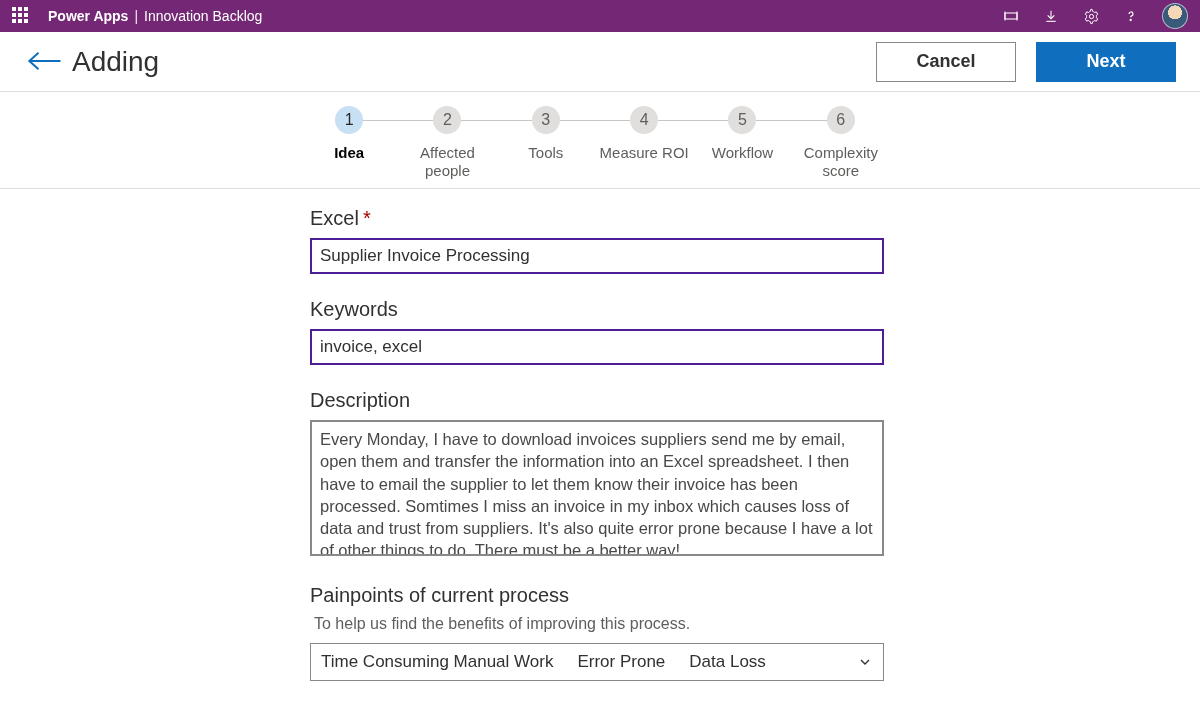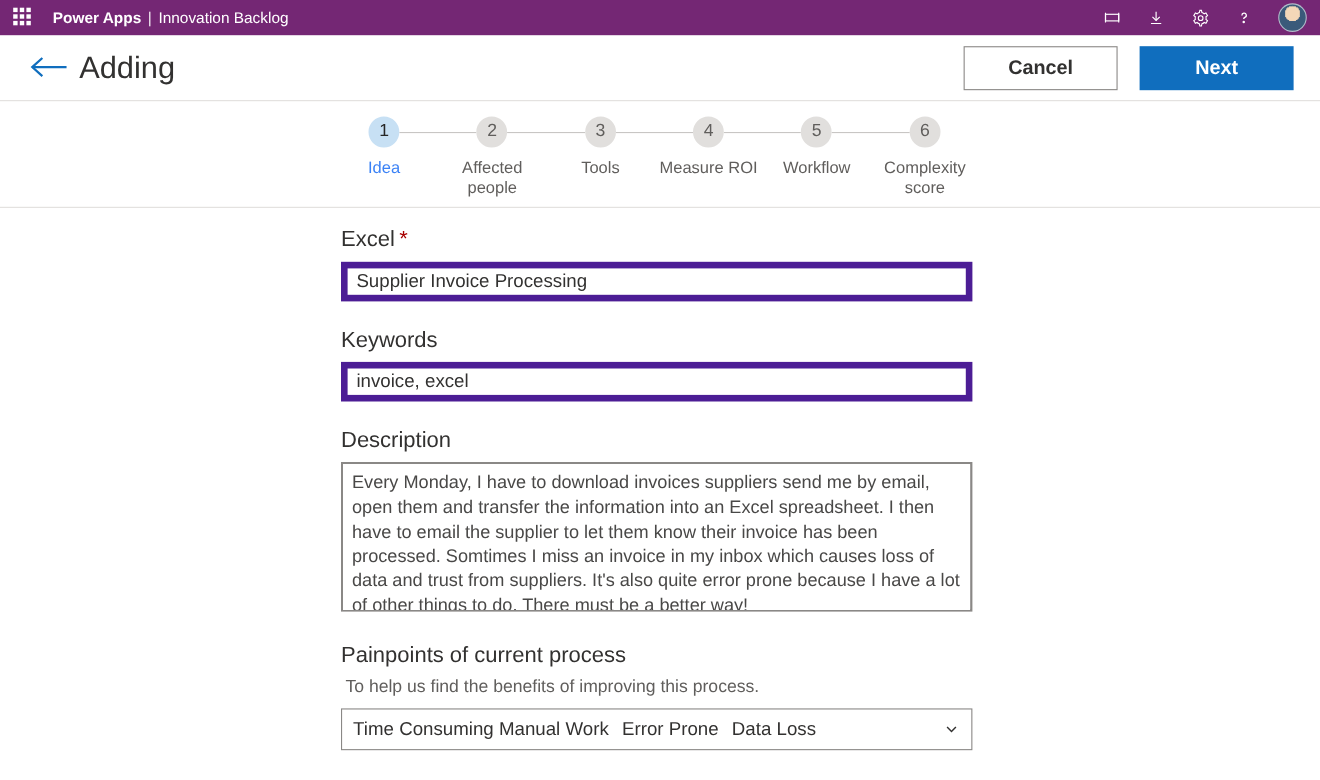--- a/index.html
+++ b/index.html
@@ -59,56 +59,56 @@
   }
   .step { display: flex; flex-direction: column; align-items: center; width: 100px; position: relative; }
   .step-circle {
     width: 28px; height: 28px; border-radius: 50%;
     background: #e1dfdd; color: #605e5c;
     display: flex; align-items: center; justify-content: center;
     font-size: 16px; z-index: 2;
   }
   .step.active .step-circle { background: #c7e0f4; color: #262626; }
   .step-label { margin-top: 10px; font-size: 15px; color: #605e5c; text-align: center; line-height: 1.2; min-height: 38px; }
-  .step.active .step-label { color: #3b82f6; font-weight: 400; }
+  .step.active .step-label { color: #000000; font-weight: 700; }
   .step-line {
     position: absolute;
     top: 14px;
     left: calc(50% + 14px);
     right: calc(-50% + 14px);
     height: 1px;
     background: #c8c6c4;
     z-index: 1;
   }
   .step:last-child .step-line { display: none; }
   
   .form {
     width: 574px;
     margin: 18px 0 0 310px;
   }
   .field { margin-bottom: 24px; }
   .field-label { font-size: 20px; font-weight: 400; color: #323130; margin-bottom: 8px; display: block; }
   .req { color: #a80000; margin-left: 4px; }
   .text-input {
     width: 100%; height: 36px; padding: 0 8px;
-    border: 6px solid #4c1d95; font-size: 17px; font-family: inherit;
+    border: 2px solid #4c1d95; font-size: 17px; font-family: inherit;
     color: #323130;
   }
   .textarea {
     width: 100%; height: 136px; padding: 6px 8px;
     border: 2px solid #8a8886; font-size: 16.5px; font-family: inherit;
     line-height: 1.35; resize: none; color: #494847;
   }
   .helper { font-size: 16px; color: #605e5c; margin: 6px 0 10px 4px; }
   .dropdown {
     width: 100%; height: 38px; border: 1px solid #8a8886;
     display: flex; align-items: center; padding: 0 10px; font-size: 17px;
     cursor: pointer; justify-content: space-between;
   }
-  .dropdown-values { display: flex; gap: 12px; }
+  .dropdown-values { display: flex; gap: 24px; }
   .chev { width: 16px; height: 16px; }
 </style>
 </head>
 <body>
 
 <div class="ribbon">
   <div class="waffle">
     <span></span>
       <span></span>
       <span></span>

